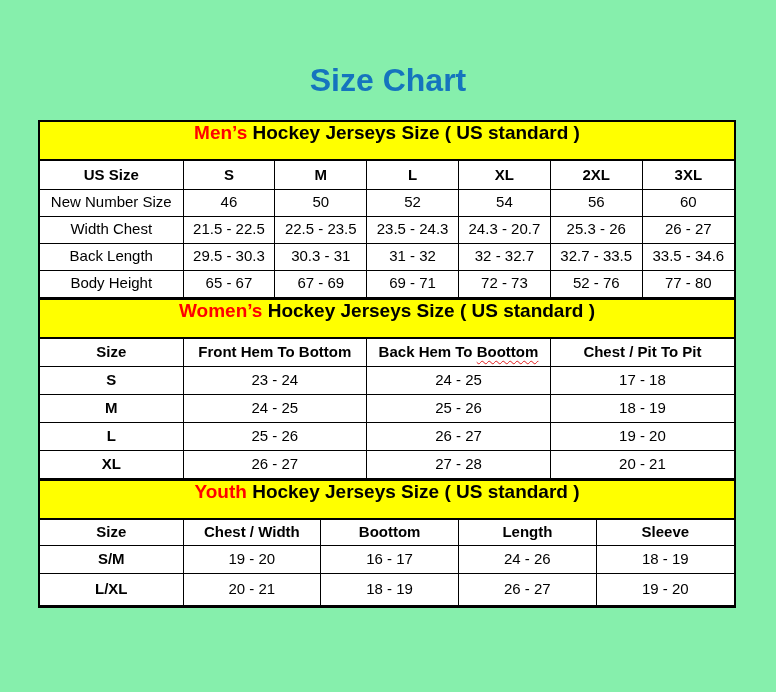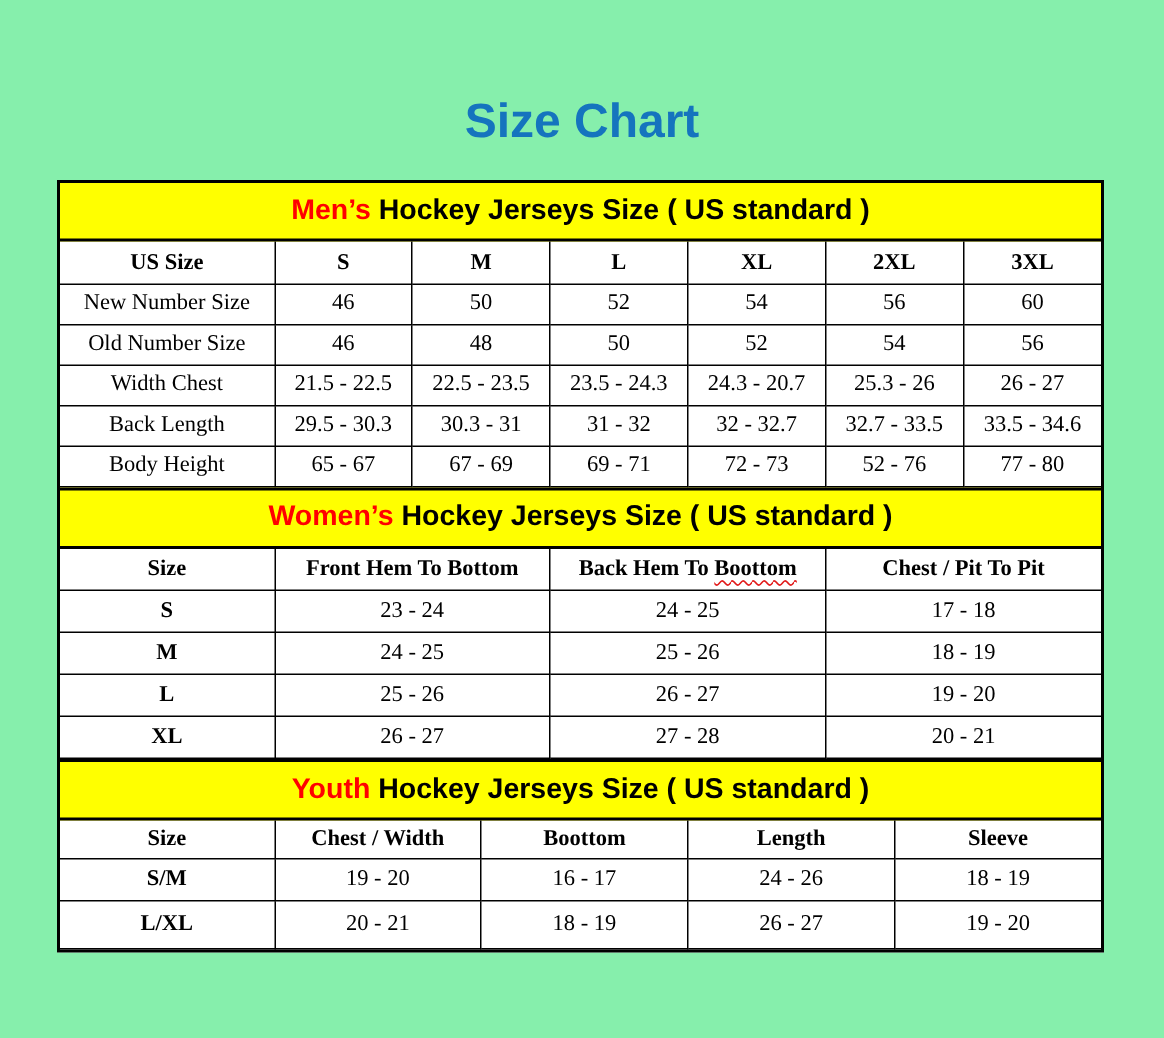--- a/index.html
+++ b/index.html
@@ -20,31 +20,31 @@
     text-align:center;font-size:32px;font-weight:bold;color:var(--title-blue);
     letter-spacing:0px;
   }
   .chart{
     position:absolute;left:38px;top:120px;width:698px;
     border:2px solid var(--line);
     box-sizing:border-box;
     background:#fff;
   }
   .band{
-    display:flex;align-items:center;justify-content:center;
+    display:flex;justify-content:center;
     height:37px;background:var(--band-yellow);
     border-top:2px solid var(--line);
     border-bottom:2px solid var(--line);
     font-size:19px;font-weight:bold;white-space:pre;
   }
   .size-section:first-child .band{border-top:none;}
   .band-lead{color:var(--accent-red);}
   .band-rest{color:#000;}
   table.size-table{
-    width:100%;border-collapse:collapse;table-layout:fixed;font-family:Liberation Serif, serif;
+    width:100%;border-collapse:collapse;table-layout:fixed;
   }
   table.size-table col.first{width:143px;}
   .size-table th,.size-table td{
     border:1px solid var(--line);
     text-align:center;vertical-align:middle;
     padding:0 2px;font-size:15px;line-height:1.1;
   }
   .size-table th:first-child,.size-table td:first-child{border-left:none;}
   .size-table th:last-child,.size-table td:last-child{border-right:none;}
   .size-table thead th{border-top:none;font-weight:bold;}
@@ -104,29 +104,20 @@
             <tr data-name="size-row">
               <td class="row-label" data-name="row-label">New Number Size</td>
               <td data-name="size-value-cell">46</td>
               <td data-name="size-value-cell">50</td>
               <td data-name="size-value-cell">52</td>
               <td data-name="size-value-cell">54</td>
               <td data-name="size-value-cell">56</td>
               <td data-name="size-value-cell">60</td>
             </tr>
             <tr data-name="size-row">
-              <td class="row-label" data-name="row-label">Old Number Size</td>
-              <td data-name="size-value-cell">46</td>
-              <td data-name="size-value-cell">48</td>
-              <td data-name="size-value-cell">50</td>
-              <td data-name="size-value-cell">52</td>
-              <td data-name="size-value-cell">54</td>
-              <td data-name="size-value-cell">56</td>
-            </tr>
-            <tr data-name="size-row">
               <td class="row-label" data-name="row-label">Width Chest</td>
               <td data-name="size-value-cell">21.5 - 22.5</td>
               <td data-name="size-value-cell">22.5 - 23.5</td>
               <td data-name="size-value-cell">23.5 - 24.3</td>
               <td data-name="size-value-cell">24.3 - 20.7</td>
               <td data-name="size-value-cell">25.3 - 26</td>
               <td data-name="size-value-cell">26 - 27</td>
             </tr>
             <tr data-name="size-row">
               <td class="row-label" data-name="row-label">Back Length</td>

